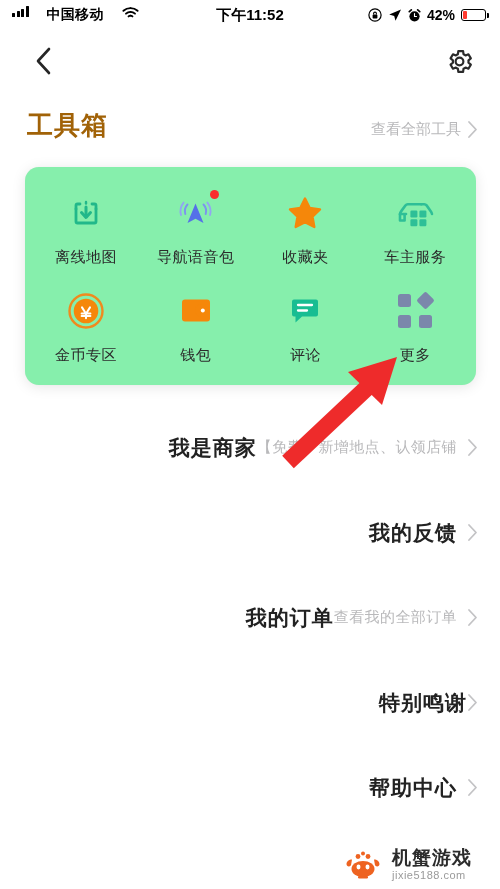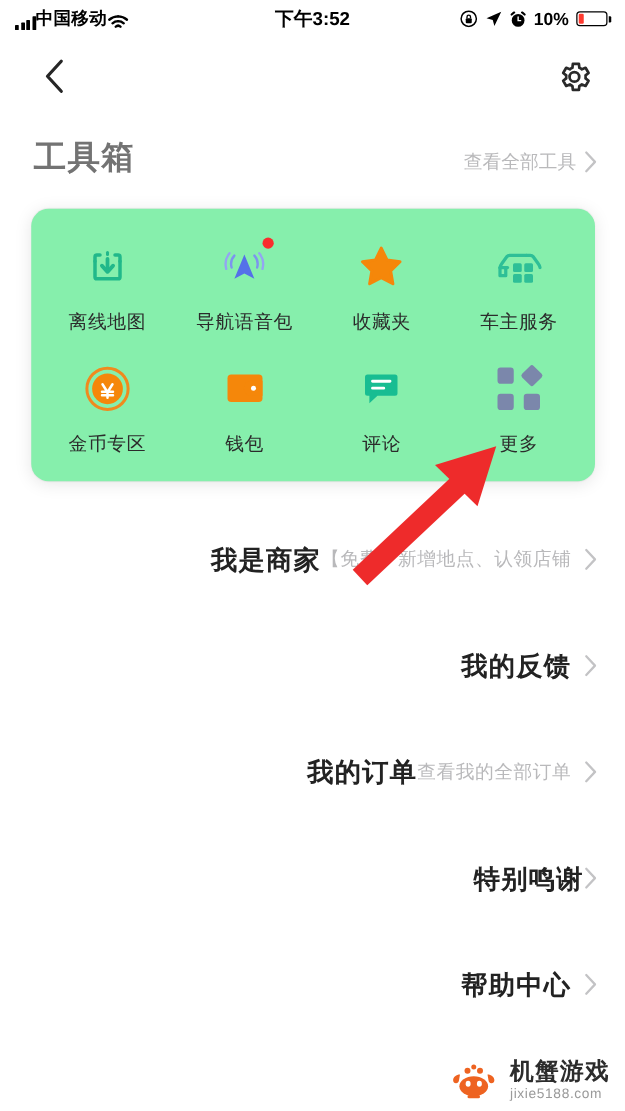--- a/index.html
+++ b/index.html
@@ -11,21 +11,21 @@
     position:relative;
     overflow:hidden;
   }
 
   
   .statusbar{
     height:30px; display:flex; align-items:center;
     padding:0 14px 0 12px; font-size:15px; font-weight:700;
     color:#000; position:relative;
   }
-  .sb-left{ display:flex; align-items:flex-end; gap:0; }
+  .sb-left{ display:flex; align-items:flex-start; gap:18px; }
   .sb-center{ position:absolute; left:0; right:0; text-align:center;
               font-size:15px; font-weight:700; pointer-events:none; }
   .sb-right{ margin-left:auto; display:flex; align-items:center; gap:6px;
              position:relative; z-index:2; }
   .signal{ display:flex; align-items:flex-end; gap:1.5px; height:11px; }
   .signal i{ width:3px; background:#000; border-radius:.5px; display:block; }
   .signal i:nth-child(1){ height:4px; }
   .signal i:nth-child(2){ height:6px; }
   .signal i:nth-child(3){ height:8.5px; }
   .signal i:nth-child(4){ height:11px; }
@@ -41,21 +41,21 @@
   .navbar{ height:62px; display:flex; align-items:center;
            justify-content:space-between; padding:0 24px 0 26px; }
   .back-btn{ width:34px; height:34px; display:flex; align-items:center;
              justify-content:center; cursor:pointer; }
   .gear-btn{ width:34px; height:34px; display:flex; align-items:center;
              justify-content:center; cursor:pointer; }
 
   
   .section-head{ display:flex; align-items:baseline; justify-content:space-between;
                  padding:16px 22px 0 27px; }
-  .section-title{ font-size:26px; font-weight:700; color:#737373; letter-spacing:1px; }
+  .section-title{ font-size:26px; font-weight:700; color:#a16207; letter-spacing:1px; }
   .section-more{ display:flex; align-items:center; gap:6px;
                  font-size:15px; color:#b9b9bb; cursor:pointer; }
 
   
   .tool-card{
     margin:24px 24px 0 25px; background:#86efac; border-radius:14px;
     box-shadow:0 2px 14px rgba(0,0,0,.10), 0 0 1px rgba(0,0,0,.06);
     padding:24px 6px 20px 6px;
   }
   .tool-grid{ display:grid; grid-template-columns:repeat(4,1fr); row-gap:22px; }
@@ -83,21 +83,21 @@
   .row-right{ display:flex; align-items:center; gap:10px; }
   .row-sub{ font-size:15px; color:#b9b9bb; letter-spacing:.4px; }
 
   .chev{ display:block; }
 
   
   .anno-arrow{ position:absolute; left:0; top:0; width:500px; height:889px;
                pointer-events:none; z-index:30; }
 
   
-  .watermark{ position:absolute; right:12px; bottom:8px;
+  .watermark{ position:absolute; right:28px; bottom:8px;
               display:flex; align-items:center; gap:6px; z-index:40; }
   .wm-text{ display:flex; flex-direction:column; line-height:1; }
   .wm-name{ font-size:19px; font-weight:800; color:#2c2c2c; letter-spacing:1px; }
   .wm-url{ font-size:11px; color:#9a9a9a; margin-top:3px; letter-spacing:.5px; }
 </style>
 </head>
 <body>
 
 <div class="statusbar">
   <div class="sb-left">
@@ -113,21 +113,21 @@
         <path d="M8.5 2.1c2.7 0 5.2 1 7.1 2.7" fill="none" stroke="#000" stroke-width="1.9" stroke-linecap="round"></path>
         <path d="M8.5 5.9c1.7 0 3.3.65 4.5 1.75" fill="none" stroke="#000" stroke-width="1.9" stroke-linecap="round"></path>
         <path d="M8.5 9.6c.75 0 1.45.3 1.95.8" fill="none" stroke="#000" stroke-width="1.9" stroke-linecap="round"></path>
         <path d="M8.5 2.1c-2.7 0-5.2 1-7.1 2.7" fill="none" stroke="#000" stroke-width="1.9" stroke-linecap="round"></path>
         <path d="M8.5 5.9c-1.7 0-3.3.65-4.5 1.75" fill="none" stroke="#000" stroke-width="1.9" stroke-linecap="round"></path>
         <path d="M8.5 9.6c-.75 0-1.45.3-1.95.8" fill="none" stroke="#000" stroke-width="1.9" stroke-linecap="round"></path>
       </svg>
     </span>
   </div>
 
-  <div class="sb-center">下午3:52</div>
+  <div class="sb-center">下午11:52</div>
 
   <div class="sb-right">
     <span style="display:flex;">
       <svg width="14" height="14" viewBox="0 0 14 14">
         <circle cx="7" cy="7" r="6.1" fill="none" stroke="#000" stroke-width="1.2"></circle>
         <rect x="4.6" y="6.6" width="4.8" height="4" rx="0.8" fill="#000"></rect>
         <path d="M5.6 6.6V5.5a1.4 1.4 0 012.8 0v1.1" fill="none" stroke="#000" stroke-width="1.1"></path>
       </svg>
     </span>
     <span style="display:flex;">
@@ -135,21 +135,21 @@
         <path d="M13 1.4L1.2 6.6l5 1.4 1.3 4.8z" fill="#000"></path>
       </svg>
     </span>
     <span style="display:flex;">
       <svg width="13" height="13" viewBox="0 0 13 13">
         <circle cx="6.5" cy="7.3" r="5.1" fill="#000"></circle>
         <path d="M1.3 2.6L3.3.9M11.7 2.6L9.7.9" stroke="#000" stroke-width="1.7" stroke-linecap="round"></path>
         <path d="M6.5 4.5v3h2" stroke="#fff" stroke-width="1.1" stroke-linecap="round" fill="none"></path>
       </svg>
     </span>
-    <span class="batt-pct">10%</span>
+    <span class="batt-pct">42%</span>
     <span class="batt">
       <span class="batt-fill" id="battfill" style="width: 20%; background: rgb(255, 59, 48);"></span>
     </span>
   </div>
 </div>
 
 <div class="navbar">
   <div class="back-btn">
     <svg width="22" height="30" viewBox="0 0 22 30">
       <path d="M17 3L6 15l11 12" fill="none" stroke="#262626" stroke-width="2.6" stroke-linecap="round" stroke-linejoin="round"></path>

